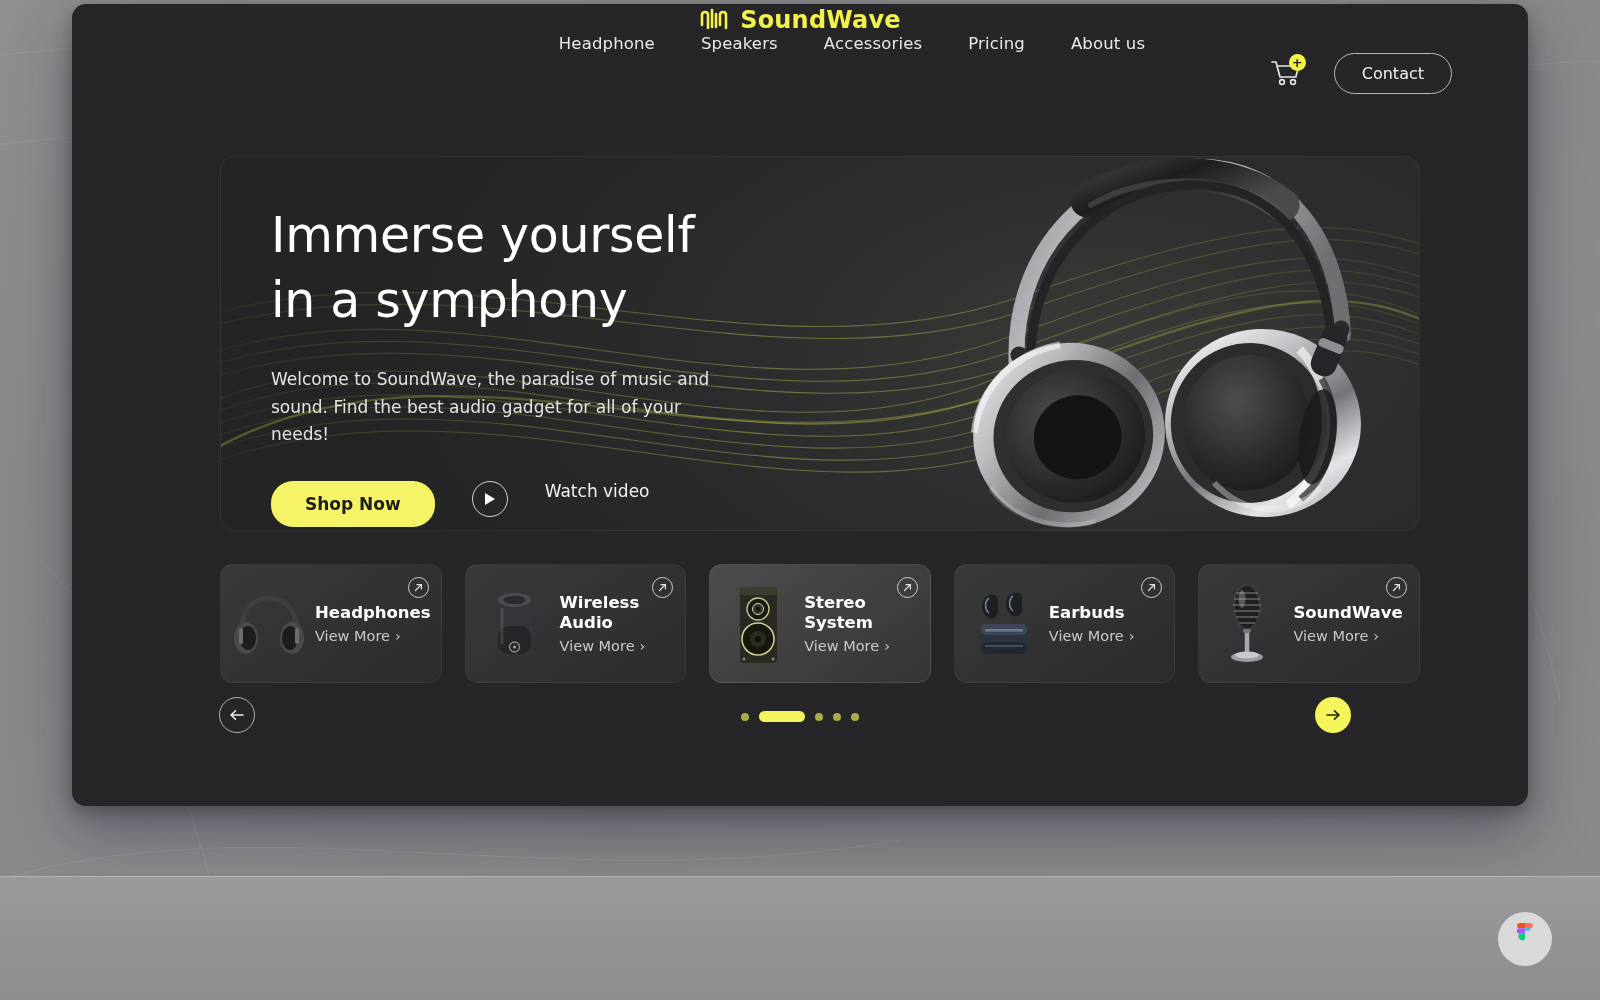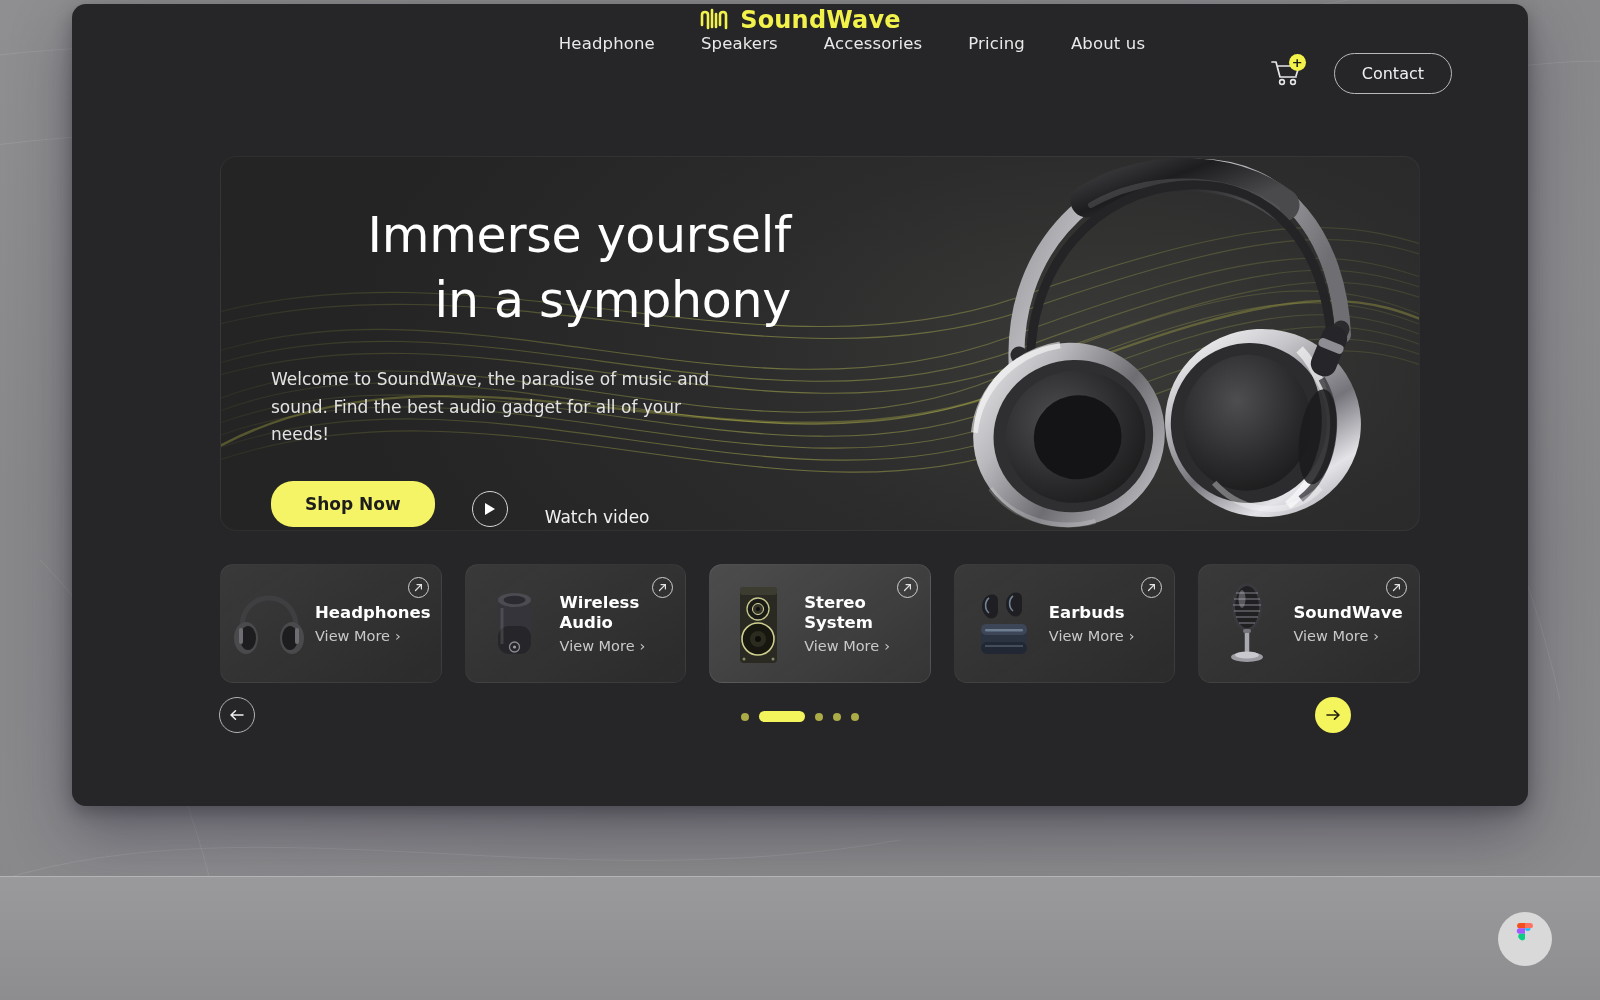--- a/index.html
+++ b/index.html
@@ -145,33 +145,32 @@
     top: 46px;
     width: 520px;
   }
   .hero-title {
     color: #ffffff;
     font-size: 49px;
     line-height: 1.33;
     font-weight: 400;
     letter-spacing: -0.3px;
     white-space: pre-line;
-    text-align: right;
   }
   .hero-sub {
     margin-top: 33px;
     color: #e3e3e4;
     font-size: 17px;
     line-height: 1.62;
     max-width: 452px;
   }
   .hero-cta {
     margin-top: 32px;
     display: flex;
-    align-items: flex-end;
+    align-items: flex-start;
     gap: 37px;
   }
   .shop-btn {
     background: #f4f466;
     color: #1d1d1d;
     border: none;
     border-radius: 22px;
     padding: 13px 34px;
     font-size: 17px;
     font-weight: 700;

